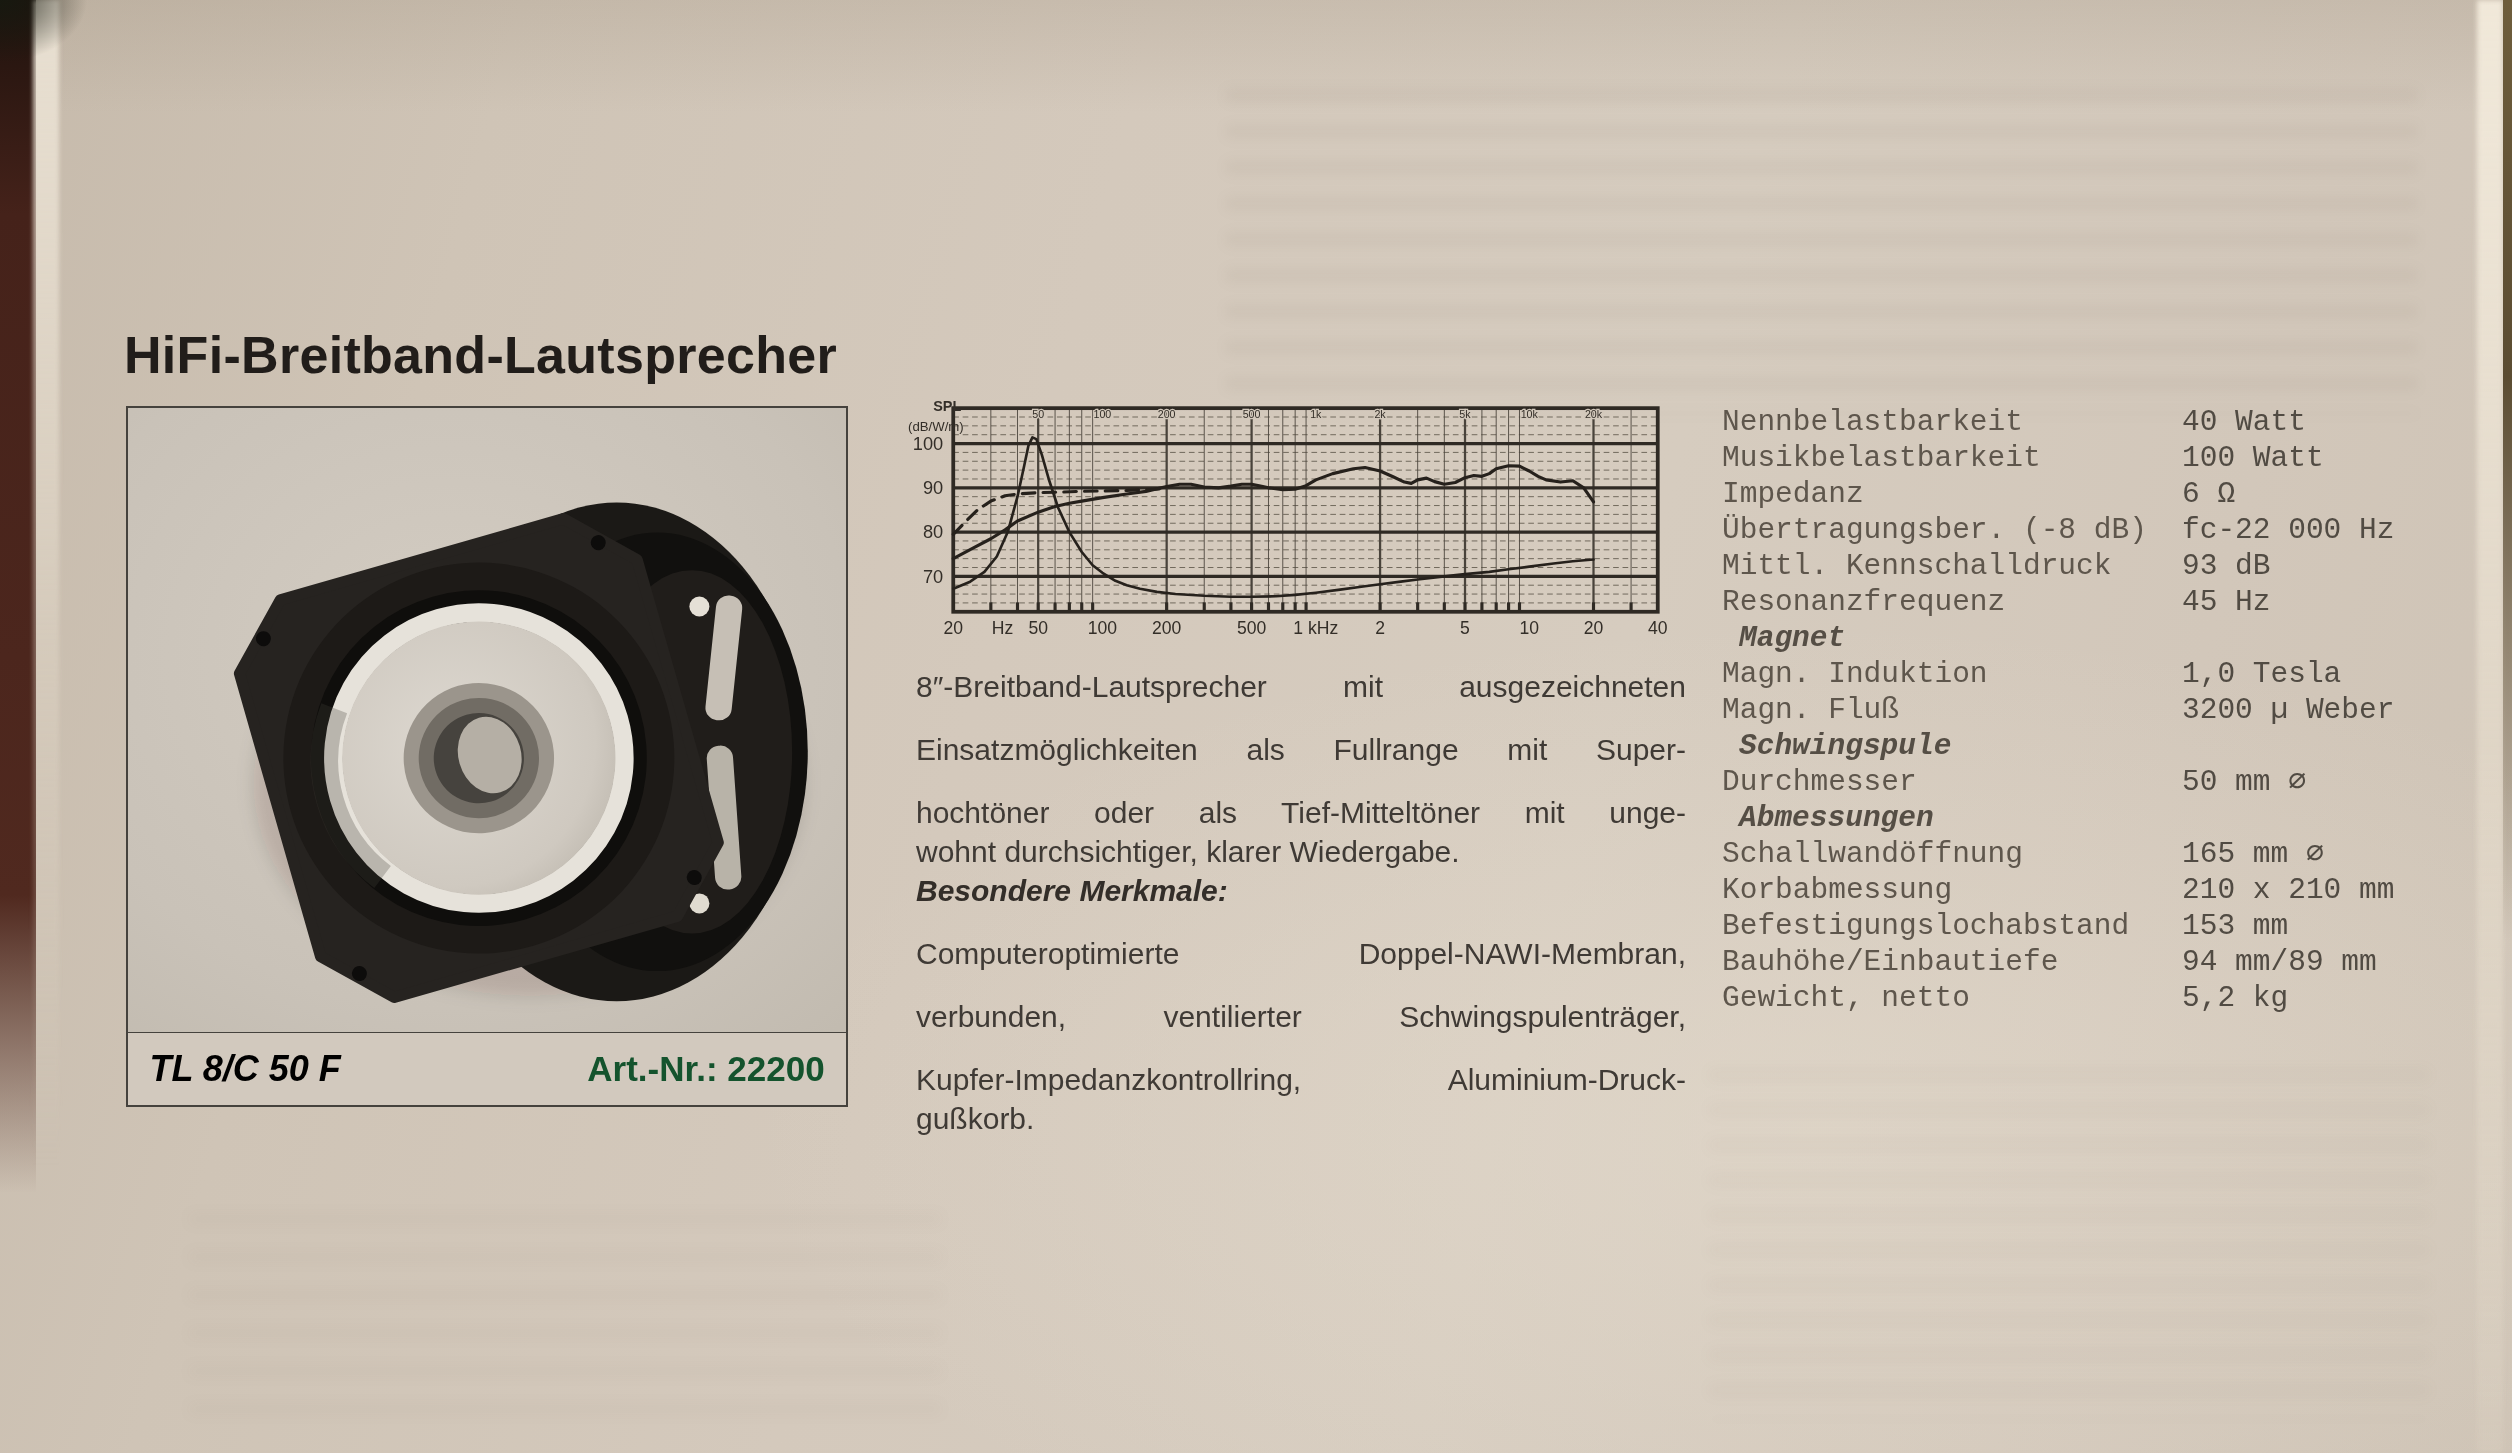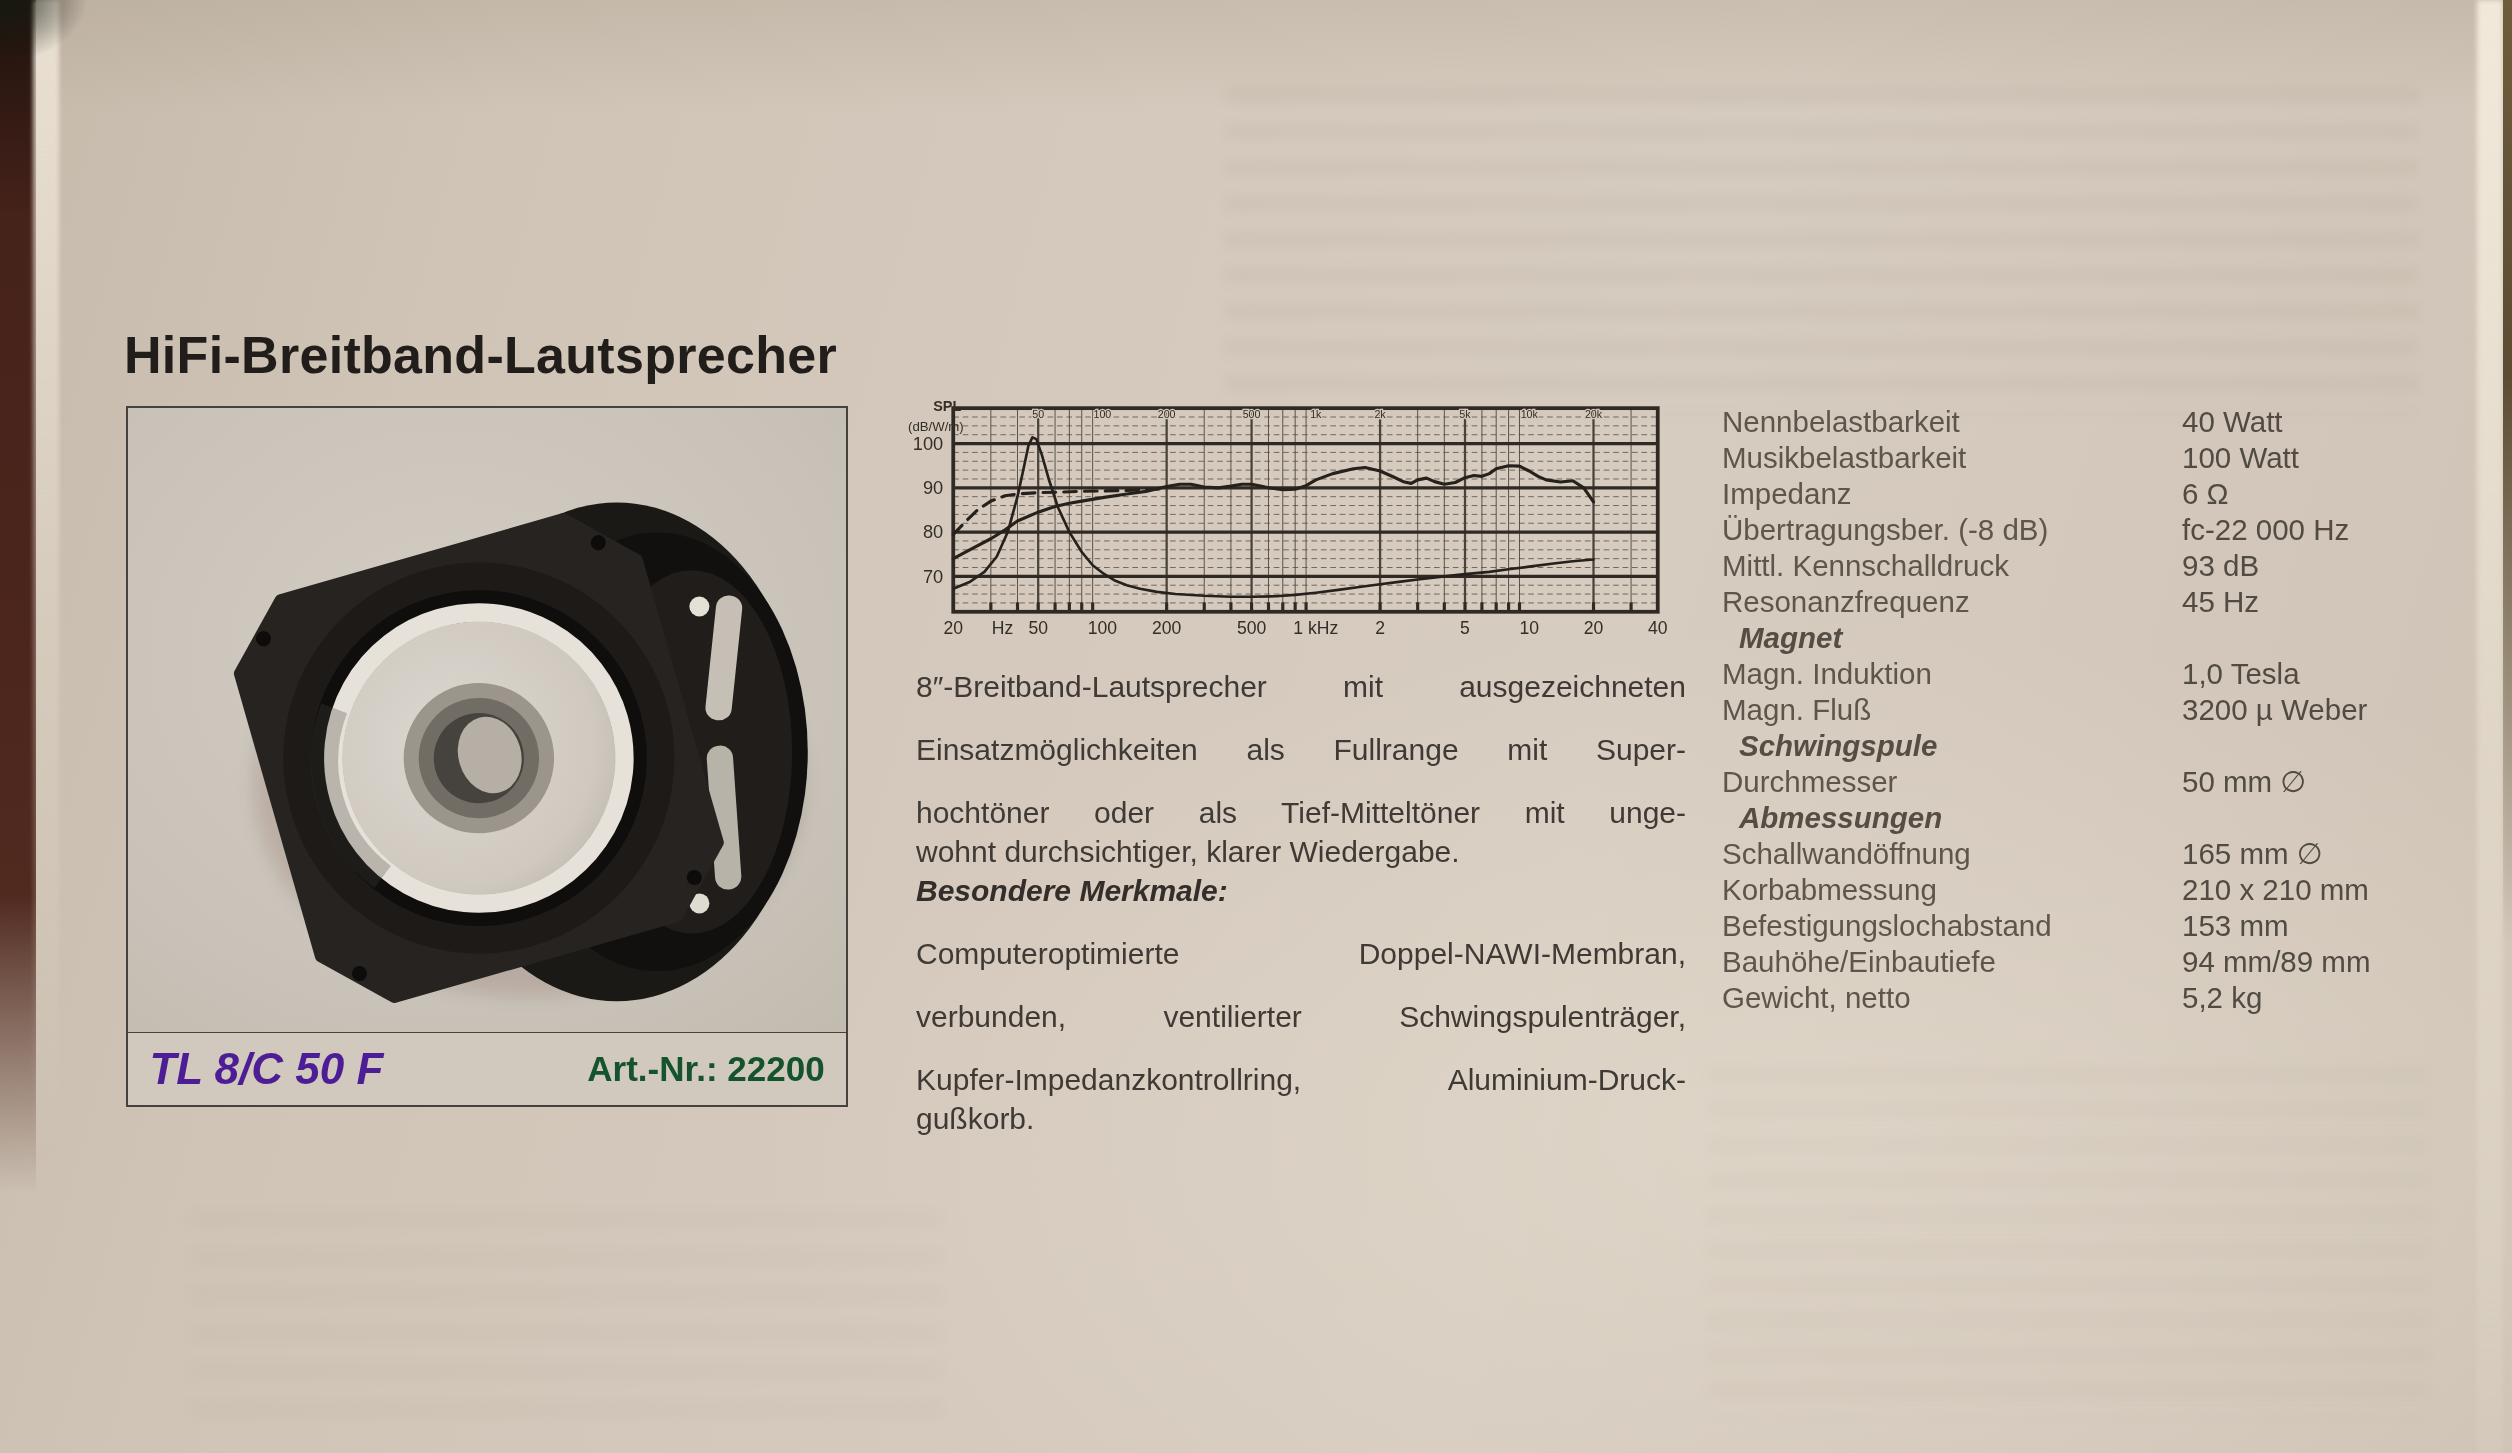--- a/index.html
+++ b/index.html
@@ -37,37 +37,37 @@
   .title{position:absolute;left:124px;top:325px;margin:0;
     font-size:52px;font-weight:bold;color:#211d1a;letter-spacing:0.3px;}
 
   
   .photo-box{position:absolute;left:126px;top:406px;width:722px;height:701px;
     border:2.5px solid #45423d;background:#ccc5bb;box-sizing:border-box;}
   .photo-area{position:absolute;left:0;right:0;top:0;bottom:72px;overflow:hidden;}
   .photo-area svg{display:block;width:100%;height:100%;}
   .caption{position:absolute;left:0;right:0;bottom:0;height:72px;border-top:1.9px solid #45423d;
     display:flex;justify-content:space-between;align-items:center;padding:0 21.4px;background:#d2c9be;}
-  .model{font-size:44px;font-weight:bold;font-style:italic;color:#4c1d95;}
+  .model{font-size:36px;font-weight:bold;font-style:italic;color:#000000;}
   .artno{font-size:35px;font-weight:bold;color:#14532d;}
 
   
   .chart{position:absolute;left:908px;top:398px;width:773px;height:239px;
     font-family:"Liberation Sans","DejaVu Sans",sans-serif;}
 
   
   .desc{position:absolute;left:916px;top:643px;width:770px;
     font-size:30px;line-height:39px;color:#3f3a35;}
   .desc div{width:100%;}
   .desc .j{text-align:justify;text-align-last:justify;margin-top:24px;}
   .desc .bi{font-weight:bold;font-style:italic;color:#332e29;}
 
   
   .specs{position:absolute;left:1722px;top:404px;width:729px;
-    font-size:29.5px;line-height:36px;color:#5e564c;}
+    font-size:29.5px;line-height:36px;color:#5e564c;font-family:Liberation Mono, monospace;}
   .srow{display:flex;}
   .slabel{width:460px;flex:none;}
   .svalue{flex:1;color:#514b43;}
   .srow.header .slabel{font-weight:bold;font-style:italic;color:#554e45;margin-left:17px;}
 </style>
 </head>
 <body>
 
 <div class="page">
   <div class="ghost"></div>

